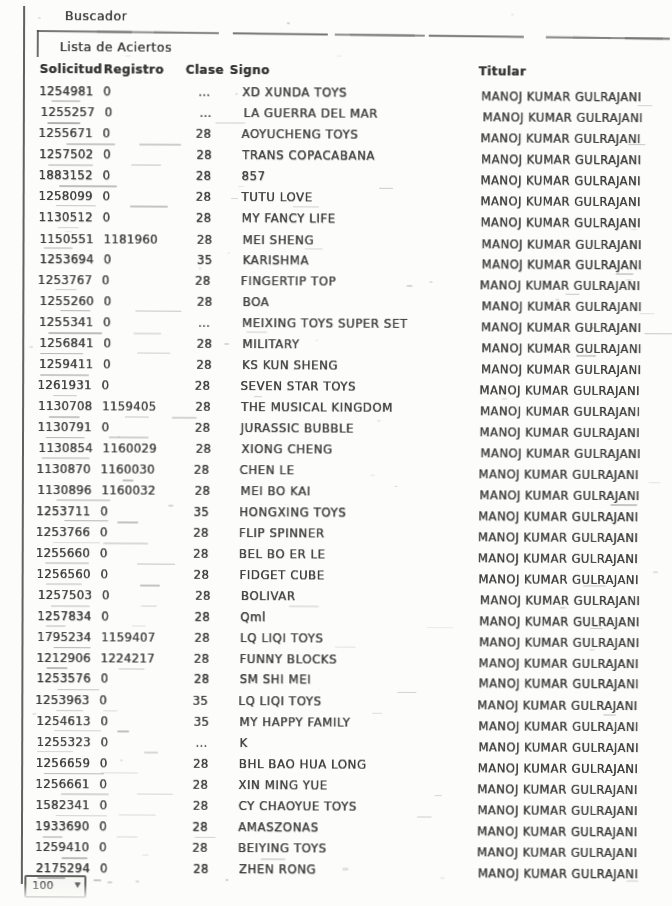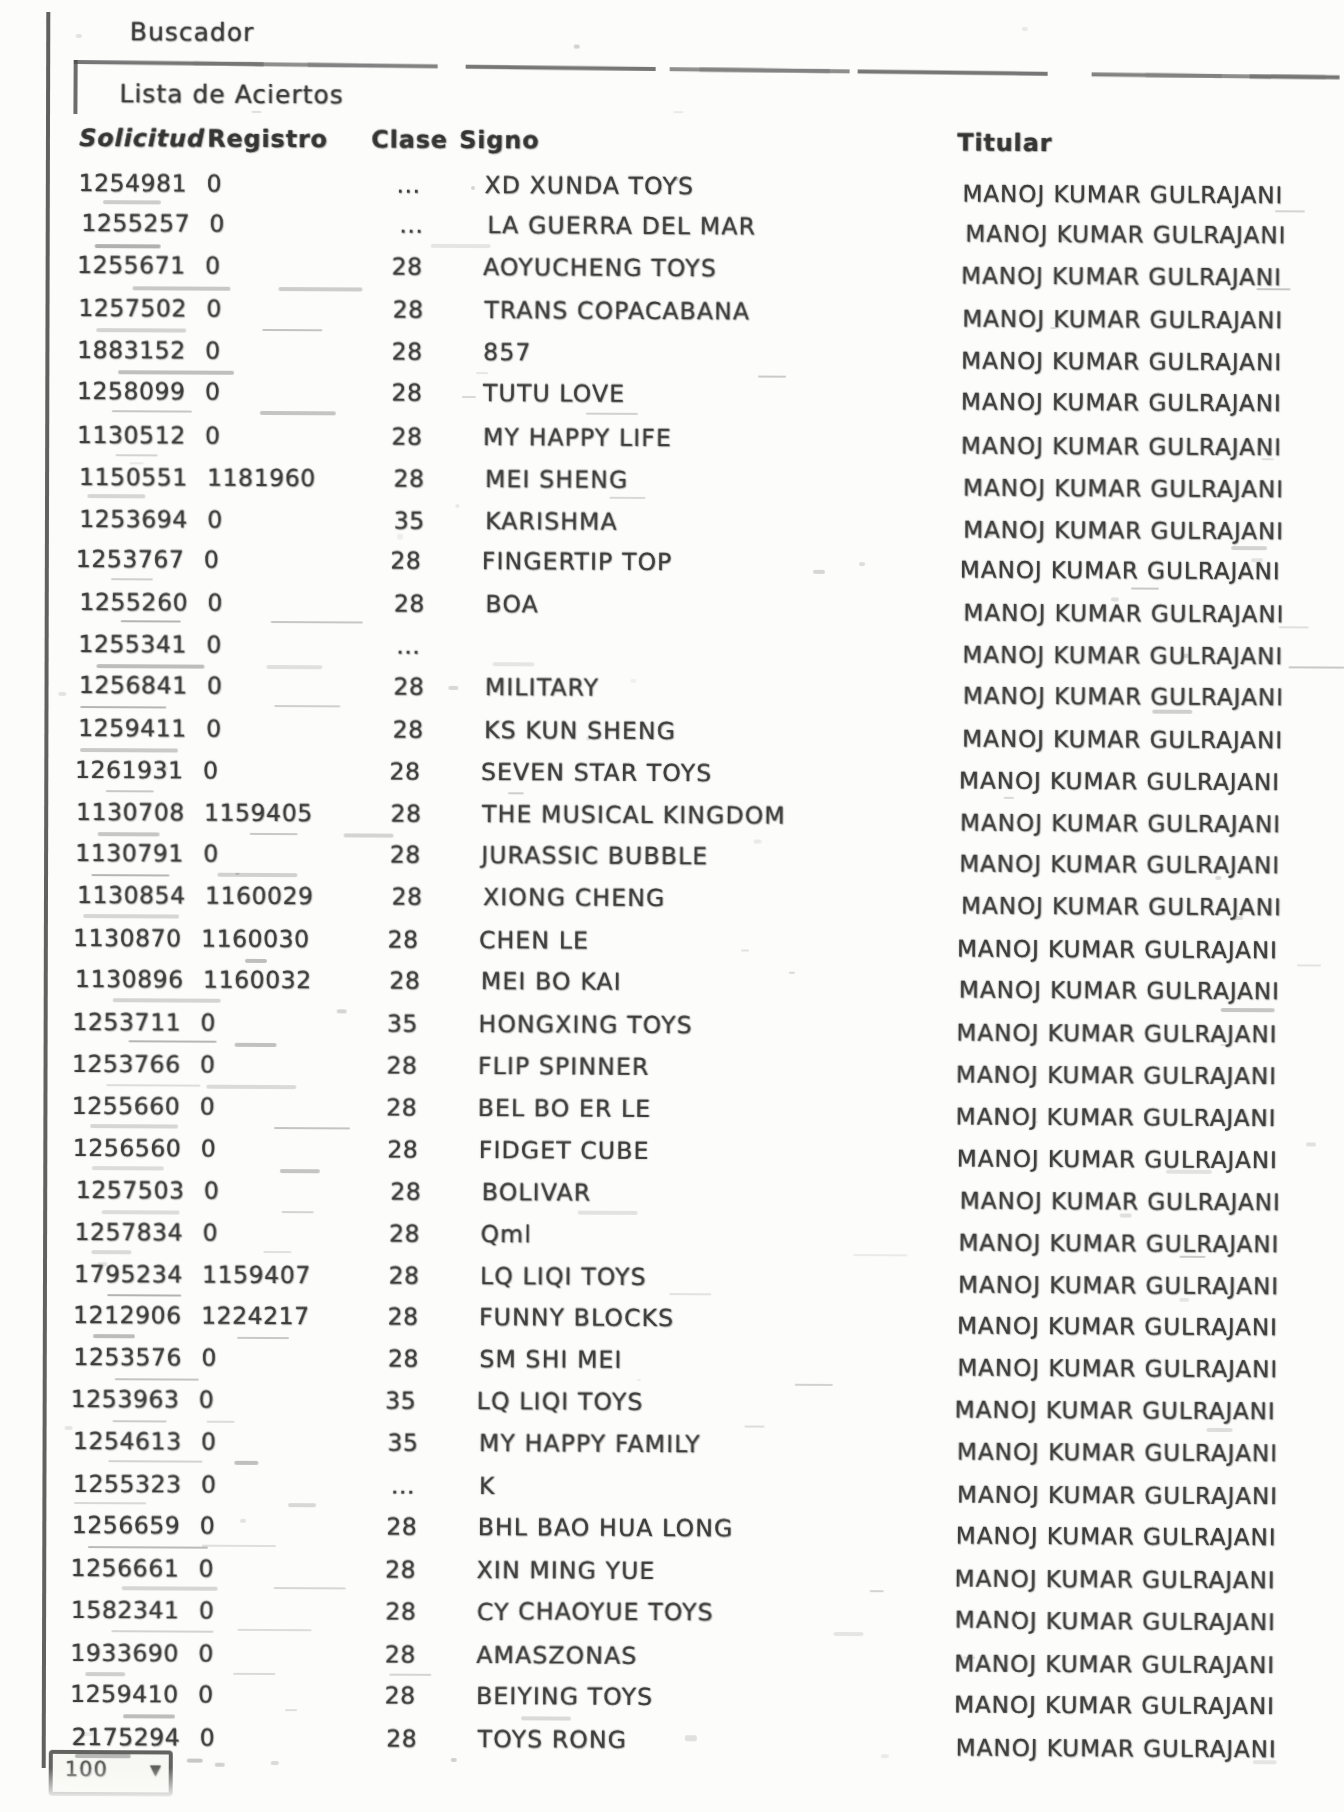--- a/index.html
+++ b/index.html
@@ -40,21 +40,21 @@
   .panel-corner{
     position:absolute;left:37px;top:30px;width:2px;height:27px;
     background:#4a4a4a;opacity:.8;
   }
   .panel-title{
     position:absolute;left:60px;top:39px;
     font-size:12.5px;letter-spacing:.5px;color:#3a3a3a;
   }
   .thead{position:absolute;left:0;top:62px;height:20px;width:672px;font-weight:700;font-size:12px;letter-spacing:.4px;color:#353535;}
   .hcell{position:absolute;white-space:nowrap;}
-  .h-sol{left:40px;font-style:italic;} .h-reg{left:104px;} .h-cla{left:186px;} .h-sig{left:230px;} .h-tit{left:479px;}
+  .h-sol{left:40px;} .h-reg{left:104px;} .h-cla{left:186px;} .h-sig{left:230px;} .h-tit{left:479px;}
   #rows{position:absolute;left:0;top:84px;width:672px;}
   .row{position:relative;height:21px;font-size:11.8px;}
   .cell{position:absolute;top:0;white-space:nowrap;line-height:15px;}
   .col-solicitud{left:40px;letter-spacing:.25px;}
   .col-registro{left:104px;letter-spacing:.25px;}
   .col-clase{left:188px;width:34px;text-align:center;letter-spacing:.25px;}
   .col-signo{left:243px;letter-spacing:.55px;}
   .col-titular{left:482px;top:2.5px;letter-spacing:.45px;font-size:11.6px;}
   .pager{
     position:absolute;left:29px;top:875px;width:58px;height:19px;
@@ -133,21 +133,21 @@
           <span class="cell col-solicitud">1258099</span>
           <span class="cell col-registro">0</span>
           <span class="cell col-clase">28</span>
           <span class="cell col-signo">TUTU LOVE</span>
           <span class="cell col-titular">MANOJ KUMAR GULRAJANI</span>
         </div>
         <div class="row" style="transform: translate(-0.34px, 0.42px);">
           <span class="cell col-solicitud">1130512</span>
           <span class="cell col-registro">0</span>
           <span class="cell col-clase">28</span>
-          <span class="cell col-signo">MY HAPPY LIFE</span>
+          <span class="cell col-signo">MY FANCY LIFE</span>
           <span class="cell col-titular">MANOJ KUMAR GULRAJANI</span>
         </div>
         <div class="row" style="transform: translate(0.8px, 0.55px);">
           <span class="cell col-solicitud">1150551</span>
           <span class="cell col-registro">1181960</span>
           <span class="cell col-clase">28</span>
           <span class="cell col-signo">MEI SHENG</span>
           <span class="cell col-titular">MANOJ KUMAR GULRAJANI</span>
         </div>
         <div class="row" style="transform: translate(0.97px, 0.39px);">
@@ -168,20 +168,21 @@
           <span class="cell col-solicitud">1255260</span>
           <span class="cell col-registro">0</span>
           <span class="cell col-clase">28</span>
           <span class="cell col-signo">BOA</span>
           <span class="cell col-titular">MANOJ KUMAR GULRAJANI</span>
         </div>
         <div class="row" style="transform: translate(0.86px, 0.03px);">
           <span class="cell col-solicitud">1255341</span>
           <span class="cell col-registro">0</span>
           <span class="cell col-clase">...</span>
+          <span class="cell col-signo">MEIXING TOYS SUPER SET</span>
           <span class="cell col-titular">MANOJ KUMAR GULRAJANI</span>
         </div>
         <div class="row" style="transform: translate(1.29px, -0.29px);">
           <span class="cell col-solicitud">1256841</span>
           <span class="cell col-registro">0</span>
           <span class="cell col-clase">28</span>
           <span class="cell col-signo">MILITARY</span>
           <span class="cell col-titular">MANOJ KUMAR GULRAJANI</span>
         </div>
         <div class="row" style="transform: translate(1.01px, -0.05px);">
@@ -349,21 +350,21 @@
           <span class="cell col-solicitud">1259410</span>
           <span class="cell col-registro">0</span>
           <span class="cell col-clase">28</span>
           <span class="cell col-signo">BEIYING TOYS</span>
           <span class="cell col-titular">MANOJ KUMAR GULRAJANI</span>
         </div>
         <div class="row" style="transform: translate(0.4px, 0.44px);">
           <span class="cell col-solicitud">2175294</span>
           <span class="cell col-registro">0</span>
           <span class="cell col-clase">28</span>
-          <span class="cell col-signo">TOYS RONG</span>
+          <span class="cell col-signo">ZHEN RONG</span>
           <span class="cell col-titular">MANOJ KUMAR GULRAJANI</span>
         </div>
       </div>
 
     <div class="pager">
       <span class="val">100</span>
       <span class="caret">▼</span>
     </div>
 
     <div id="noise">

